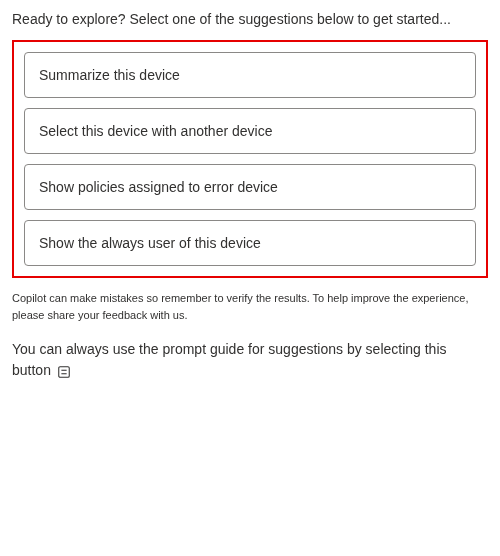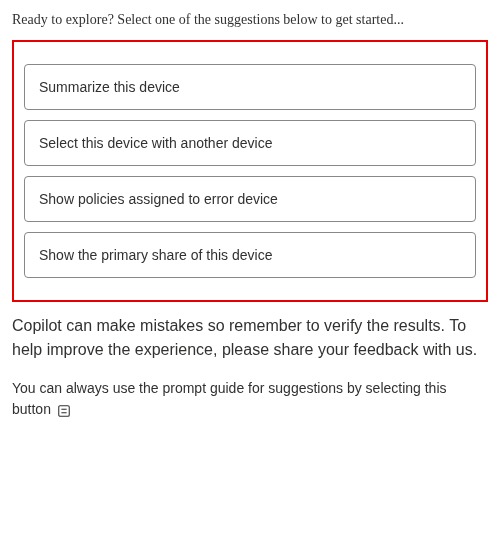--- a/index.html
+++ b/index.html
@@ -14,25 +14,24 @@
       background: #ffffff;
       width: 500px;
       height: 556px;
       padding: 10px 12px;
     }
     .intro-text {
       font-size: 14px;
       color: #323130;
       margin-bottom: 10px;
       line-height: 1.4;
-      font-family: Liberation Serif, serif;
     }
     .suggestions-container {
       border: 2px solid #e60000;
-      padding: 22px 10px;
+      padding: 10px 10px;
       margin-bottom: 12px;
     }
     .suggestion-button {
       display: block;
       width: 100%;
       background: #ffffff;
       border: 1px solid #8a8886;
       border-radius: 4px;
       padding: 13px 14px;
       margin-bottom: 10px;
@@ -40,21 +39,21 @@
       font-size: 14px;
       font-family: inherit;
       color: #323130;
       cursor: pointer;
       line-height: 1.3;
     }
     .suggestion-button:last-child {
       margin-bottom: 0;
     }
     .disclaimer-text {
-      font-size: 16px;
+      font-size: 11px;
       color: #323130;
       line-height: 1.5;
       margin-bottom: 16px;
     }
     .prompt-guide-text {
       font-size: 14px;
       color: #323130;
       line-height: 1.5;
     }
     .prompt-guide-icon {
@@ -68,21 +67,21 @@
   </style>
 </head>
 <body>
 
 <p class="intro-text">Ready to explore? Select one of the suggestions below to get started...</p>
 
 <div class="suggestions-container">
   <button class="suggestion-button">Summarize this device</button>
   <button class="suggestion-button">Select this device with another device</button>
   <button class="suggestion-button">Show policies assigned to error device</button>
-  <button class="suggestion-button">Show the primary share of this device</button>
+  <button class="suggestion-button">Show the always user of this device</button>
 </div>
 
 <p class="disclaimer-text">Copilot can make mistakes so remember to verify the results. To help improve the experience, please share your feedback with us.</p>
 
 <p class="prompt-guide-text">
   <span>You can always use the prompt guide for suggestions by selecting this button</span>
   <span class="prompt-guide-icon">
     <svg width="14" height="14" viewBox="0 0 16 16" fill="none" stroke="#323130" stroke-width="1.2">
       <rect x="2" y="2" width="12" height="12" rx="1.5"></rect>
       <line x1="5" y1="6" x2="11" y2="6"></line>

